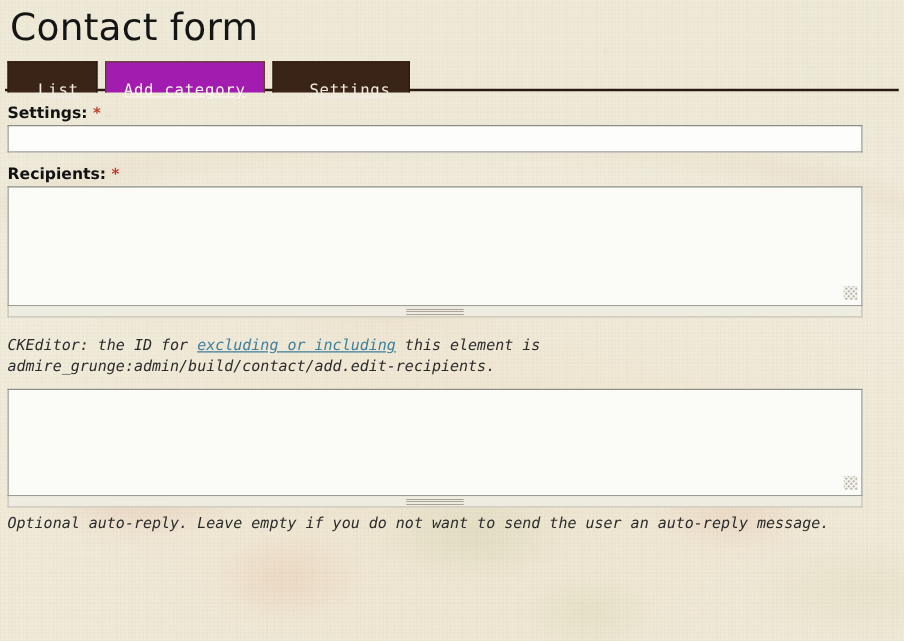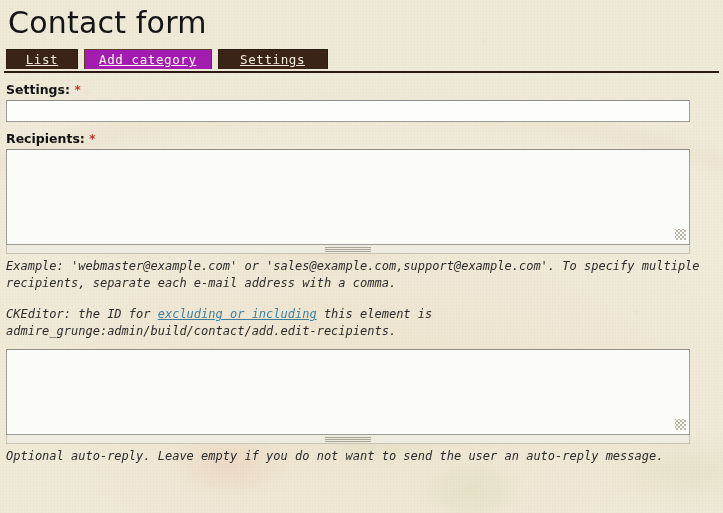--- a/index.html
+++ b/index.html
@@ -106,31 +106,31 @@
     position: relative;
     margin-top: 9px;
     height: 22px;
     border-bottom: 2px solid #2b1a11;
     padding-left: 2px;
   }
   .tab {
     display: inline-block;
     height: 20px;
     line-height: 20px;
-    padding: 0 14px;
+    padding: 12px 14px;
     margin-right: 6px;
     font-family: "DejaVu Sans Mono", "Liberation Mono", monospace;
     font-size: 12.5px;
     letter-spacing: 0.6px;
     color: #f3ece1;
     background: #3a2317;
     border: 1px solid #2b1a11;
     border-bottom: none;
     box-sizing: border-box;
-    text-align: center;
+    text-align: right;
     cursor: pointer;
     user-select: none;
     vertical-align: top;
   }
   .tab.is-hover {
     background: #a21caf;
     border-color: #5e3c28;
     color: #fdf7ef;
   }
   #tab-list { min-width: 72px; }
@@ -270,21 +270,20 @@
   <div class="form-item">
     <label class="form-label" for="edit-recipients">
       <span>Recipients:</span>
       <span class="req-mark">*</span>
     </label>
     <div class="ta-wrap">
       <textarea class="text-area" id="recipients-textarea" style=""></textarea>
       <span class="resize-corner"></span>
     </div>
     <div class="grippie"></div>
-    <div class="description">Example: 'webmaster@example.com' or 'sales@example.com,support@example.com'. To specify multiple recipients, separate each e-mail address with a comma.</div>
     <div class="description" id="ckeditor-note">
       <span>CKEditor: the ID for </span><a href="#">excluding or including</a><span> this element is admire_grunge:admin/build/contact/add.edit-recipients.</span>
     </div>
   </div>
 
   <div class="form-item">
     <div class="ta-wrap">
       <textarea class="text-area" id="autoreply-textarea" style=""></textarea>
       <span class="resize-corner"></span>
     </div>

